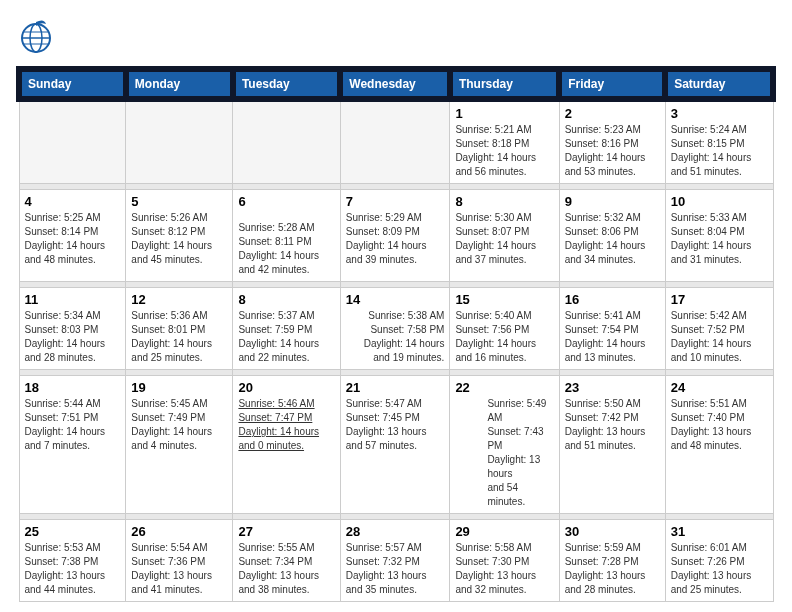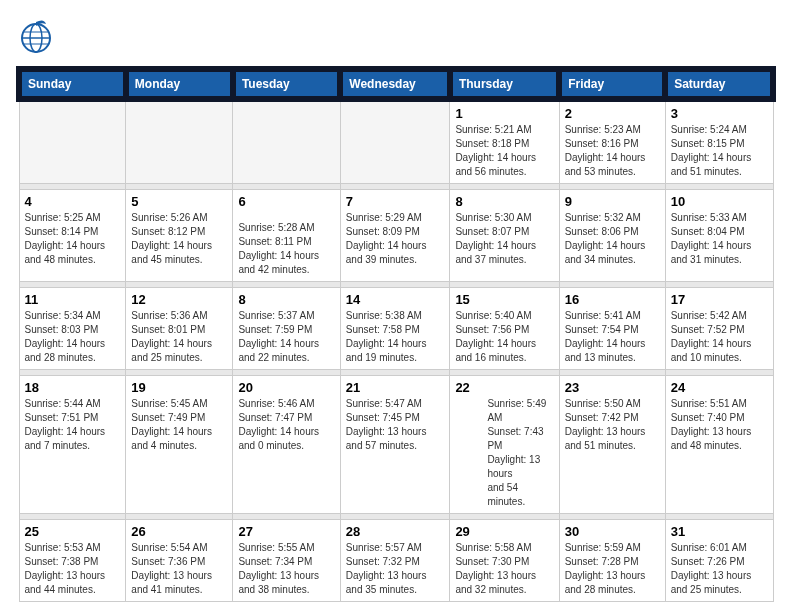--- a/index.html
+++ b/index.html
@@ -248,21 +248,21 @@
         </td>
         <td>
           <span class="day-number">8</span>
           <div class="day-info" style="white-space: pre-line;">Sunrise: 5:37 AM
 Sunset: 7:59 PM
 Daylight: 14 hours
 and 22 minutes.</div>
         </td>
         <td>
           <span class="day-number">14</span>
-          <div class="day-info" style="white-space: pre-line;">Sunrise: 5:38 AM
+          <div class="day-info" style="white-space: pre-line; text-align: right;">Sunrise: 5:38 AM
 Sunset: 7:58 PM
 Daylight: 14 hours
 and 19 minutes.</div>
         </td>
         <td>
           <span class="day-number">15</span>
           <div class="day-info" style="white-space: pre-line;">Sunrise: 5:40 AM
 Sunset: 7:56 PM
 Daylight: 14 hours
 and 16 minutes.</div>
@@ -301,21 +301,21 @@
         </td>
         <td>
           <span class="day-number">19</span>
           <div class="day-info" style="white-space: pre-line;">Sunrise: 5:45 AM
 Sunset: 7:49 PM
 Daylight: 14 hours
 and 4 minutes.</div>
         </td>
         <td>
           <span class="day-number">20</span>
-          <div class="day-info" style="white-space: pre-line;">Sunrise: 5:46 AM
+          <div class="day-info" style="white-space: pre-line; text-decoration: underline;">Sunrise: 5:46 AM
 Sunset: 7:47 PM
 Daylight: 14 hours
 and 0 minutes.</div>
         </td>
         <td>
           <span class="day-number">21</span>
           <div class="day-info" style="white-space: pre-line;">Sunrise: 5:47 AM
 Sunset: 7:45 PM
 Daylight: 13 hours
 and 57 minutes.</div>

